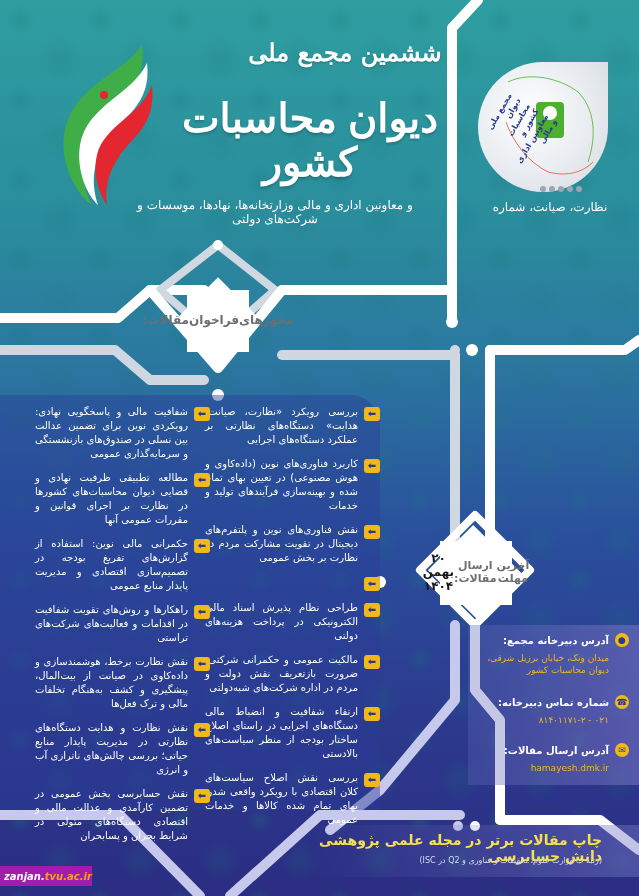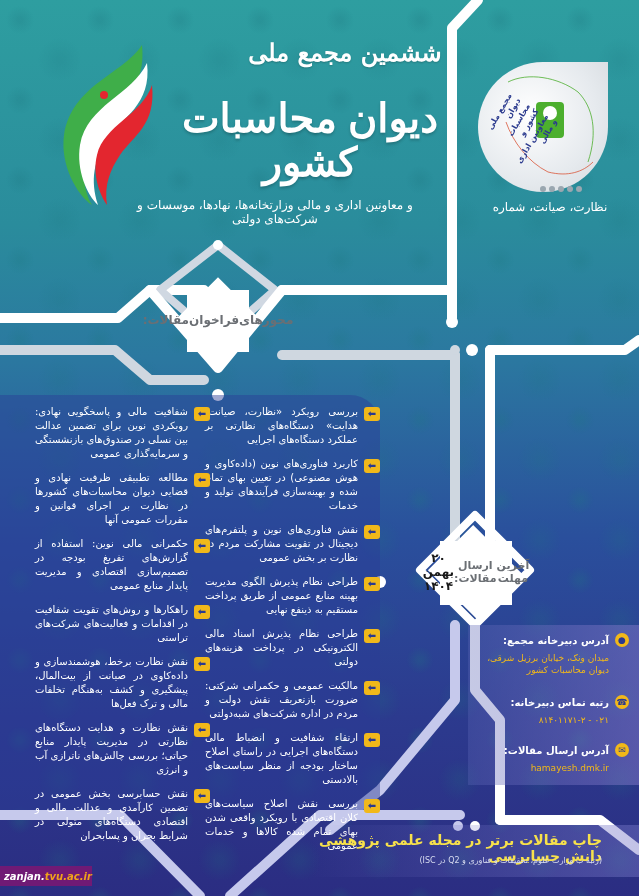--- a/index.html
+++ b/index.html
@@ -125,21 +125,21 @@
   .journal-title {
     position: absolute; left: 310px; top: 832px; width: 292px;
     color: #f7e14b; font-size: 14px; font-weight: bold; text-align: right;
   }
   .journal-sub {
     position: absolute; left: 330px; top: 856px; width: 272px;
     color: #d8dcf0; font-size: 8px; text-align: right;
   }
   .site-badge {
     position: absolute; left: 0; top: 866px; width: 92px; height: 20px;
-    background: #701a75; direction: ltr;
+    background: #a21caf; direction: ltr;
     font-family: "DejaVu Sans", sans-serif; font-style: italic; font-weight: bold; font-size: 10px;
     display: flex; align-items: center; padding-left: 4px;
   }
   .site-badge .a { color: #fff; }
   .site-badge .b { color: #f1a31a; }
 </style>
 </head>
 <body>
 
 <div class="pattern"></div>
@@ -227,21 +227,20 @@
   <div class="topic">
       <span class="arrow-box">⬅</span>
       <span class="topic-text">کاربرد فناوری‌های نوین (داده‌کاوی و هوش مصنوعی) در تعیین بهای تمام شده و بهینه‌سازی فرآیندهای تولید و خدمات</span>
     </div>
   <div class="topic">
       <span class="arrow-box">⬅</span>
       <span class="topic-text">نقش فناوری‌های نوین و پلتفرم‌های دیجیتال در تقویت مشارکت مردم در نظارت بر بخش عمومی</span>
     </div>
   <div class="topic">
       <span class="arrow-box">⬅</span>
-      <span class="topic-text">طراحی نظام پذیرش الگوی مدیریت بهینه منابع عمومی از طریق پرداخت مستقیم به ذینفع نهایی</span>
     </div>
   <div class="topic">
       <span class="arrow-box">⬅</span>
       <span class="topic-text">طراحی نظام پذیرش اسناد مالی الکترونیکی در پرداخت هزینه‌های دولتی</span>
     </div>
   <div class="topic">
       <span class="arrow-box">⬅</span>
       <span class="topic-text">مالکیت عمومی و حکمرانی شرکتی: ضرورت بازتعریف نقش دولت و مردم در اداره شرکت‌های شبه‌دولتی</span>
     </div>
   <div class="topic">
@@ -297,21 +296,21 @@
   <div class="contact-item" style="top:8px;">
     <div class="contact-head">
       <span class="c-icon">●</span>
       <span class="c-label">آدرس دبیرخانه مجمع:</span>
     </div>
     <div class="c-value">میدان ونک، خیابان برزیل شرقی، دیوان محاسبات کشور</div>
   </div>
   <div class="contact-item" style="top:70px;">
     <div class="contact-head">
       <span class="c-icon">☎</span>
-      <span class="c-label">رتبه تماس دبیرخانه:</span>
+      <span class="c-label">شماره تماس دبیرخانه:</span>
     </div>
     <div class="c-value">۰۲۱ - ۸۱۴۰۱۱۷۱-۲</div>
   </div>
   <div class="contact-item" style="top:118px;">
     <div class="contact-head">
       <span class="c-icon">✉</span>
       <span class="c-label">آدرس ارسال مقالات:</span>
     </div>
     <div class="c-value">hamayesh.dmk.ir</div>
   </div>

